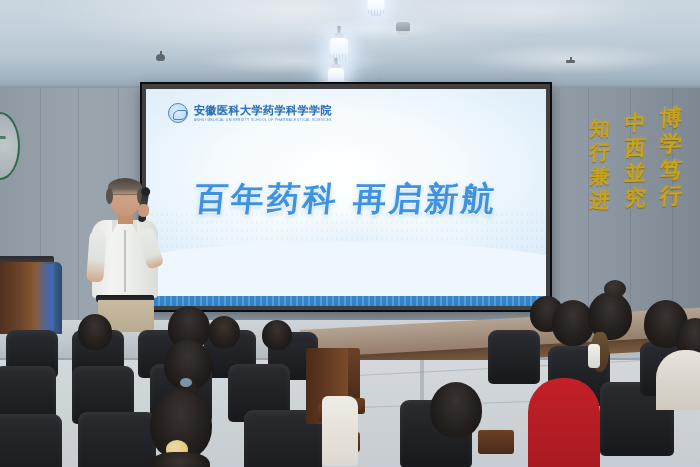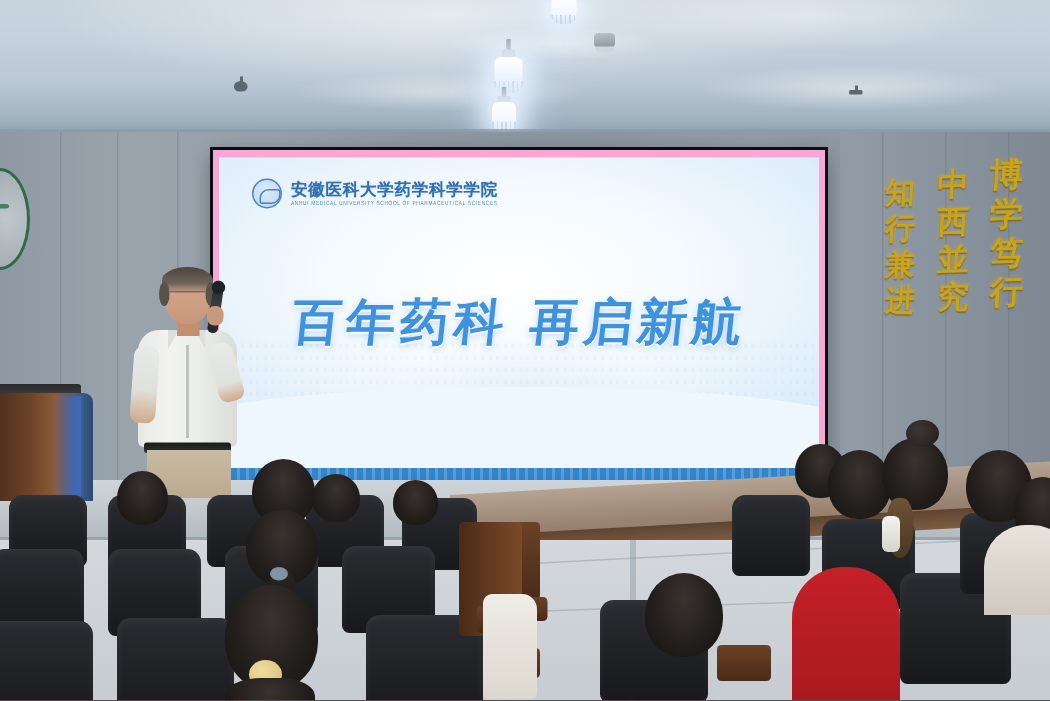--- a/index.html
+++ b/index.html
@@ -107,22 +107,22 @@
     font-family:"DejaVu Serif", serif; font-weight:700;
     color:#c9a319;
     text-shadow:0 1px 1px rgba(90,70,10,.55), 0 0 3px rgba(230,195,60,.35);
     letter-spacing:0;
     line-height:1;
   }
   .calli-col span { display:block; transform:skewX(-5deg) rotate(-2deg); }
 
   
   .screen-frame {
-    position:absolute; left:142px; top:100px; width:408px; height:226px;
-    background:#f9a8d4;
+    position:absolute; left:142px; top:84px; width:408px; height:226px;
+    background:#404040;
     box-shadow:0 0 0 2px #0a0e14, 0 4px 14px rgba(0,0,0,.4);
   }
   .screen {
     position:absolute; left:4px; top:5px; right:4px; bottom:4px;
     overflow:hidden;
     background:
       radial-gradient(ellipse 300px 150px at 48% 38%, #ffffff 0%, #f4fafe 42%, #e4f1fb 72%, #d5e9f8 100%);
   }
   
   .wm {

